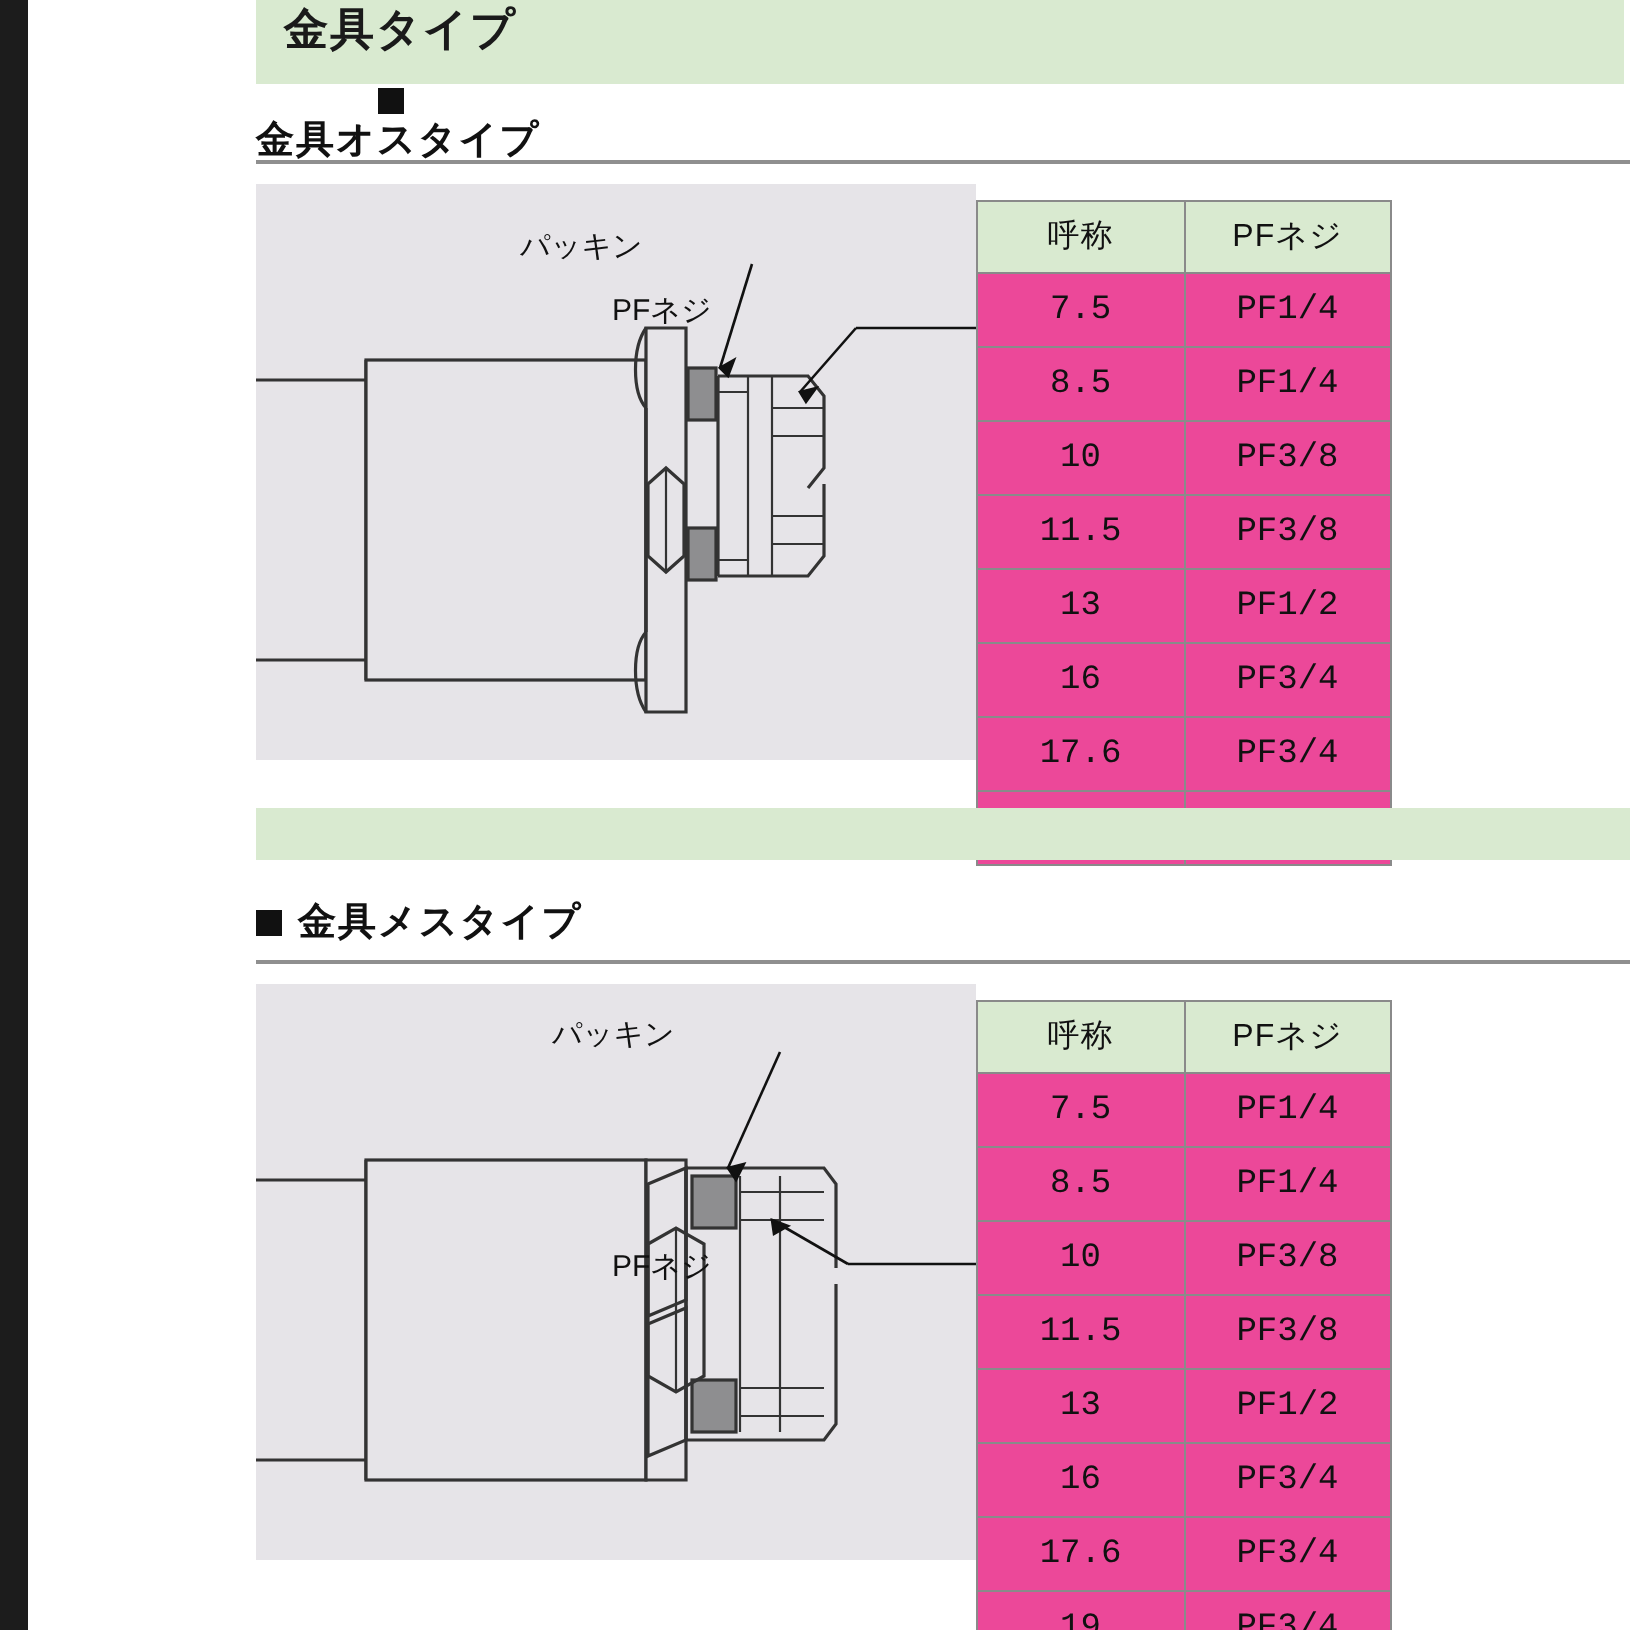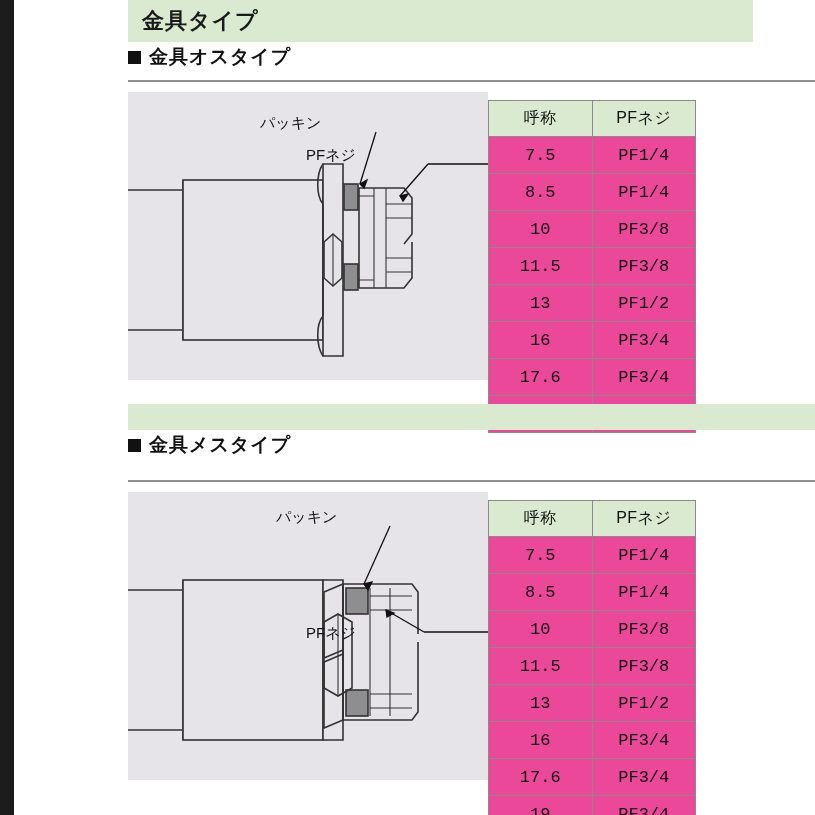--- a/index.html
+++ b/index.html
@@ -22,25 +22,24 @@
     left: 0; top: 0;
     width: 14px; height: 815px;
     background: #1c1c1c;
   }
 
   
   .section-header {
     position: absolute;
     left: 128px;
     top: 0;
-    width: 625px;
+    width: 684px;
     height: 42px;
     background: #d9ead0;
     display: flex;
-    align-items: center;
   }
   .section-header .title {
     font-size: 22px;
     font-weight: 700;
     color: #1a1a1a;
     letter-spacing: 1px;
     padding-left: 14px;
   }
 
   
@@ -54,22 +53,22 @@
     color: #111;
     letter-spacing: 1px;
   }
   .subhead .marker {
     width: 13px;
     height: 13px;
     background: #111;
     display: inline-block;
     margin-right: 8px;
   }
-  .subhead-1 { top: 44px; }
-  .subhead-2 { top: 432px; }
+  .subhead-1 { top: 44px; flex-direction: column; }
+  .subhead-2 { top: 448px; }
 
   .rule {
     position: absolute;
     left: 128px;
     width: 687px;
     height: 2px;
     background: #8f8f8f;
   }
   .rule-1 { top: 80px; }
   .rule-2 { top: 480px; }

